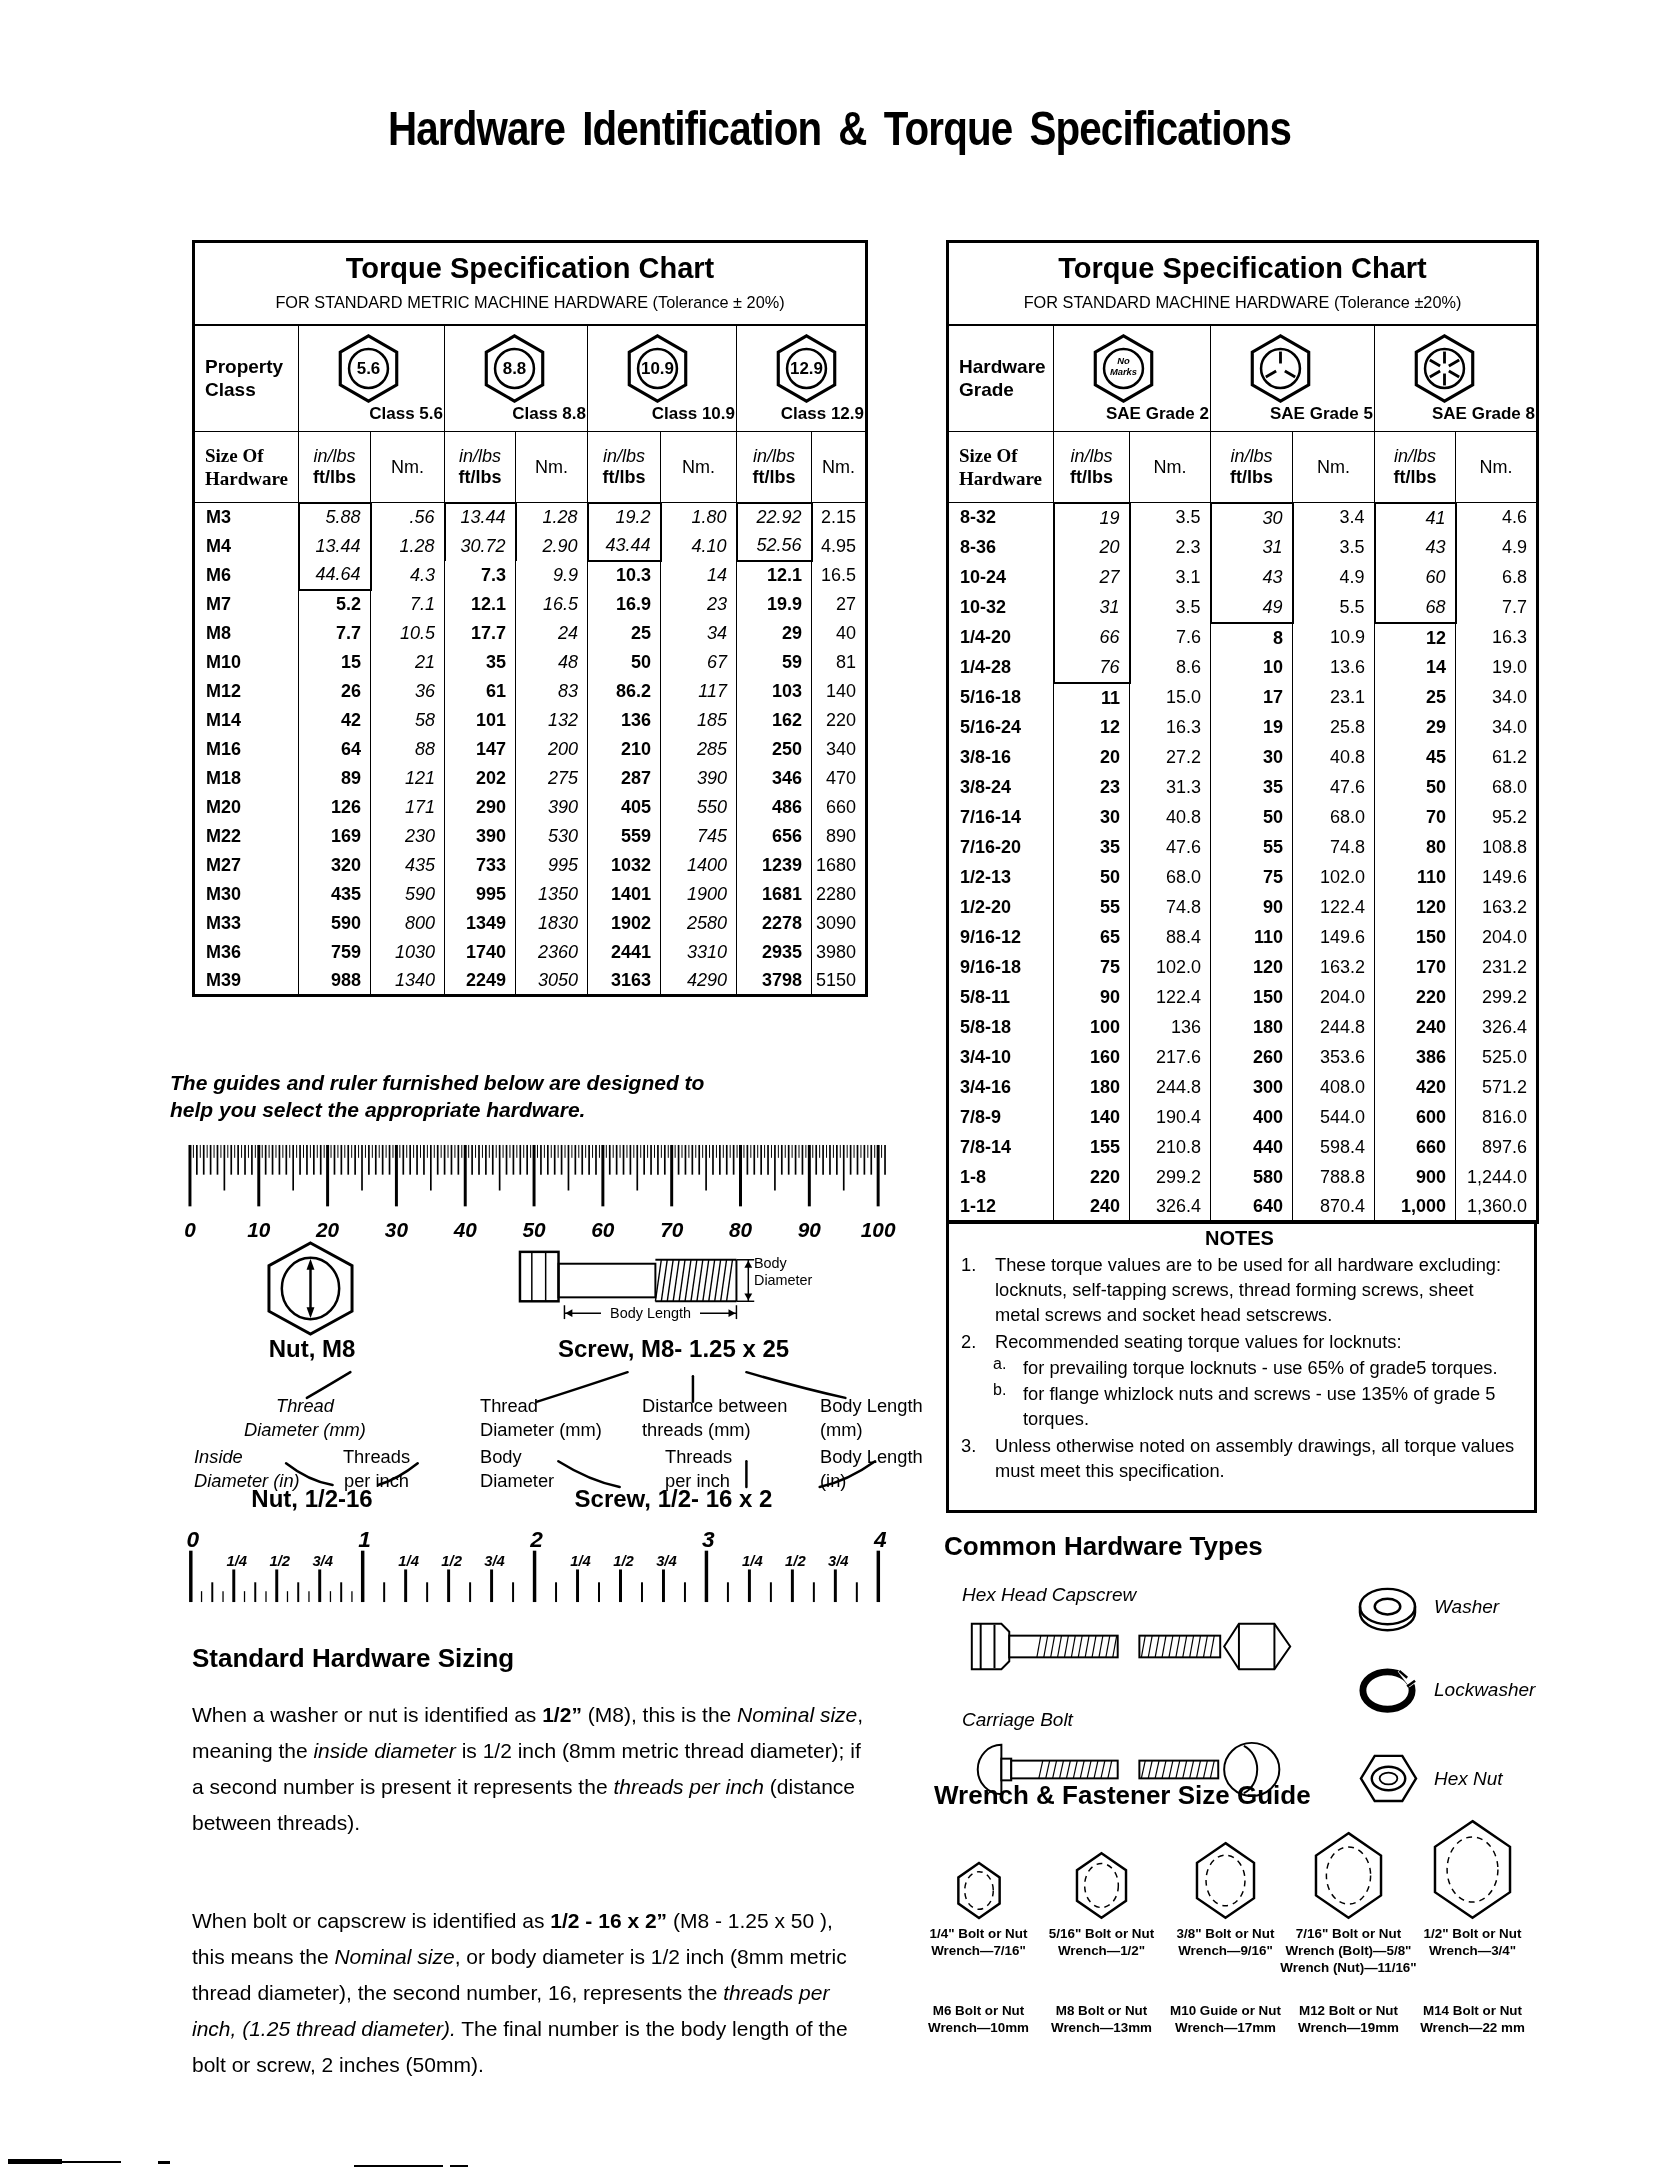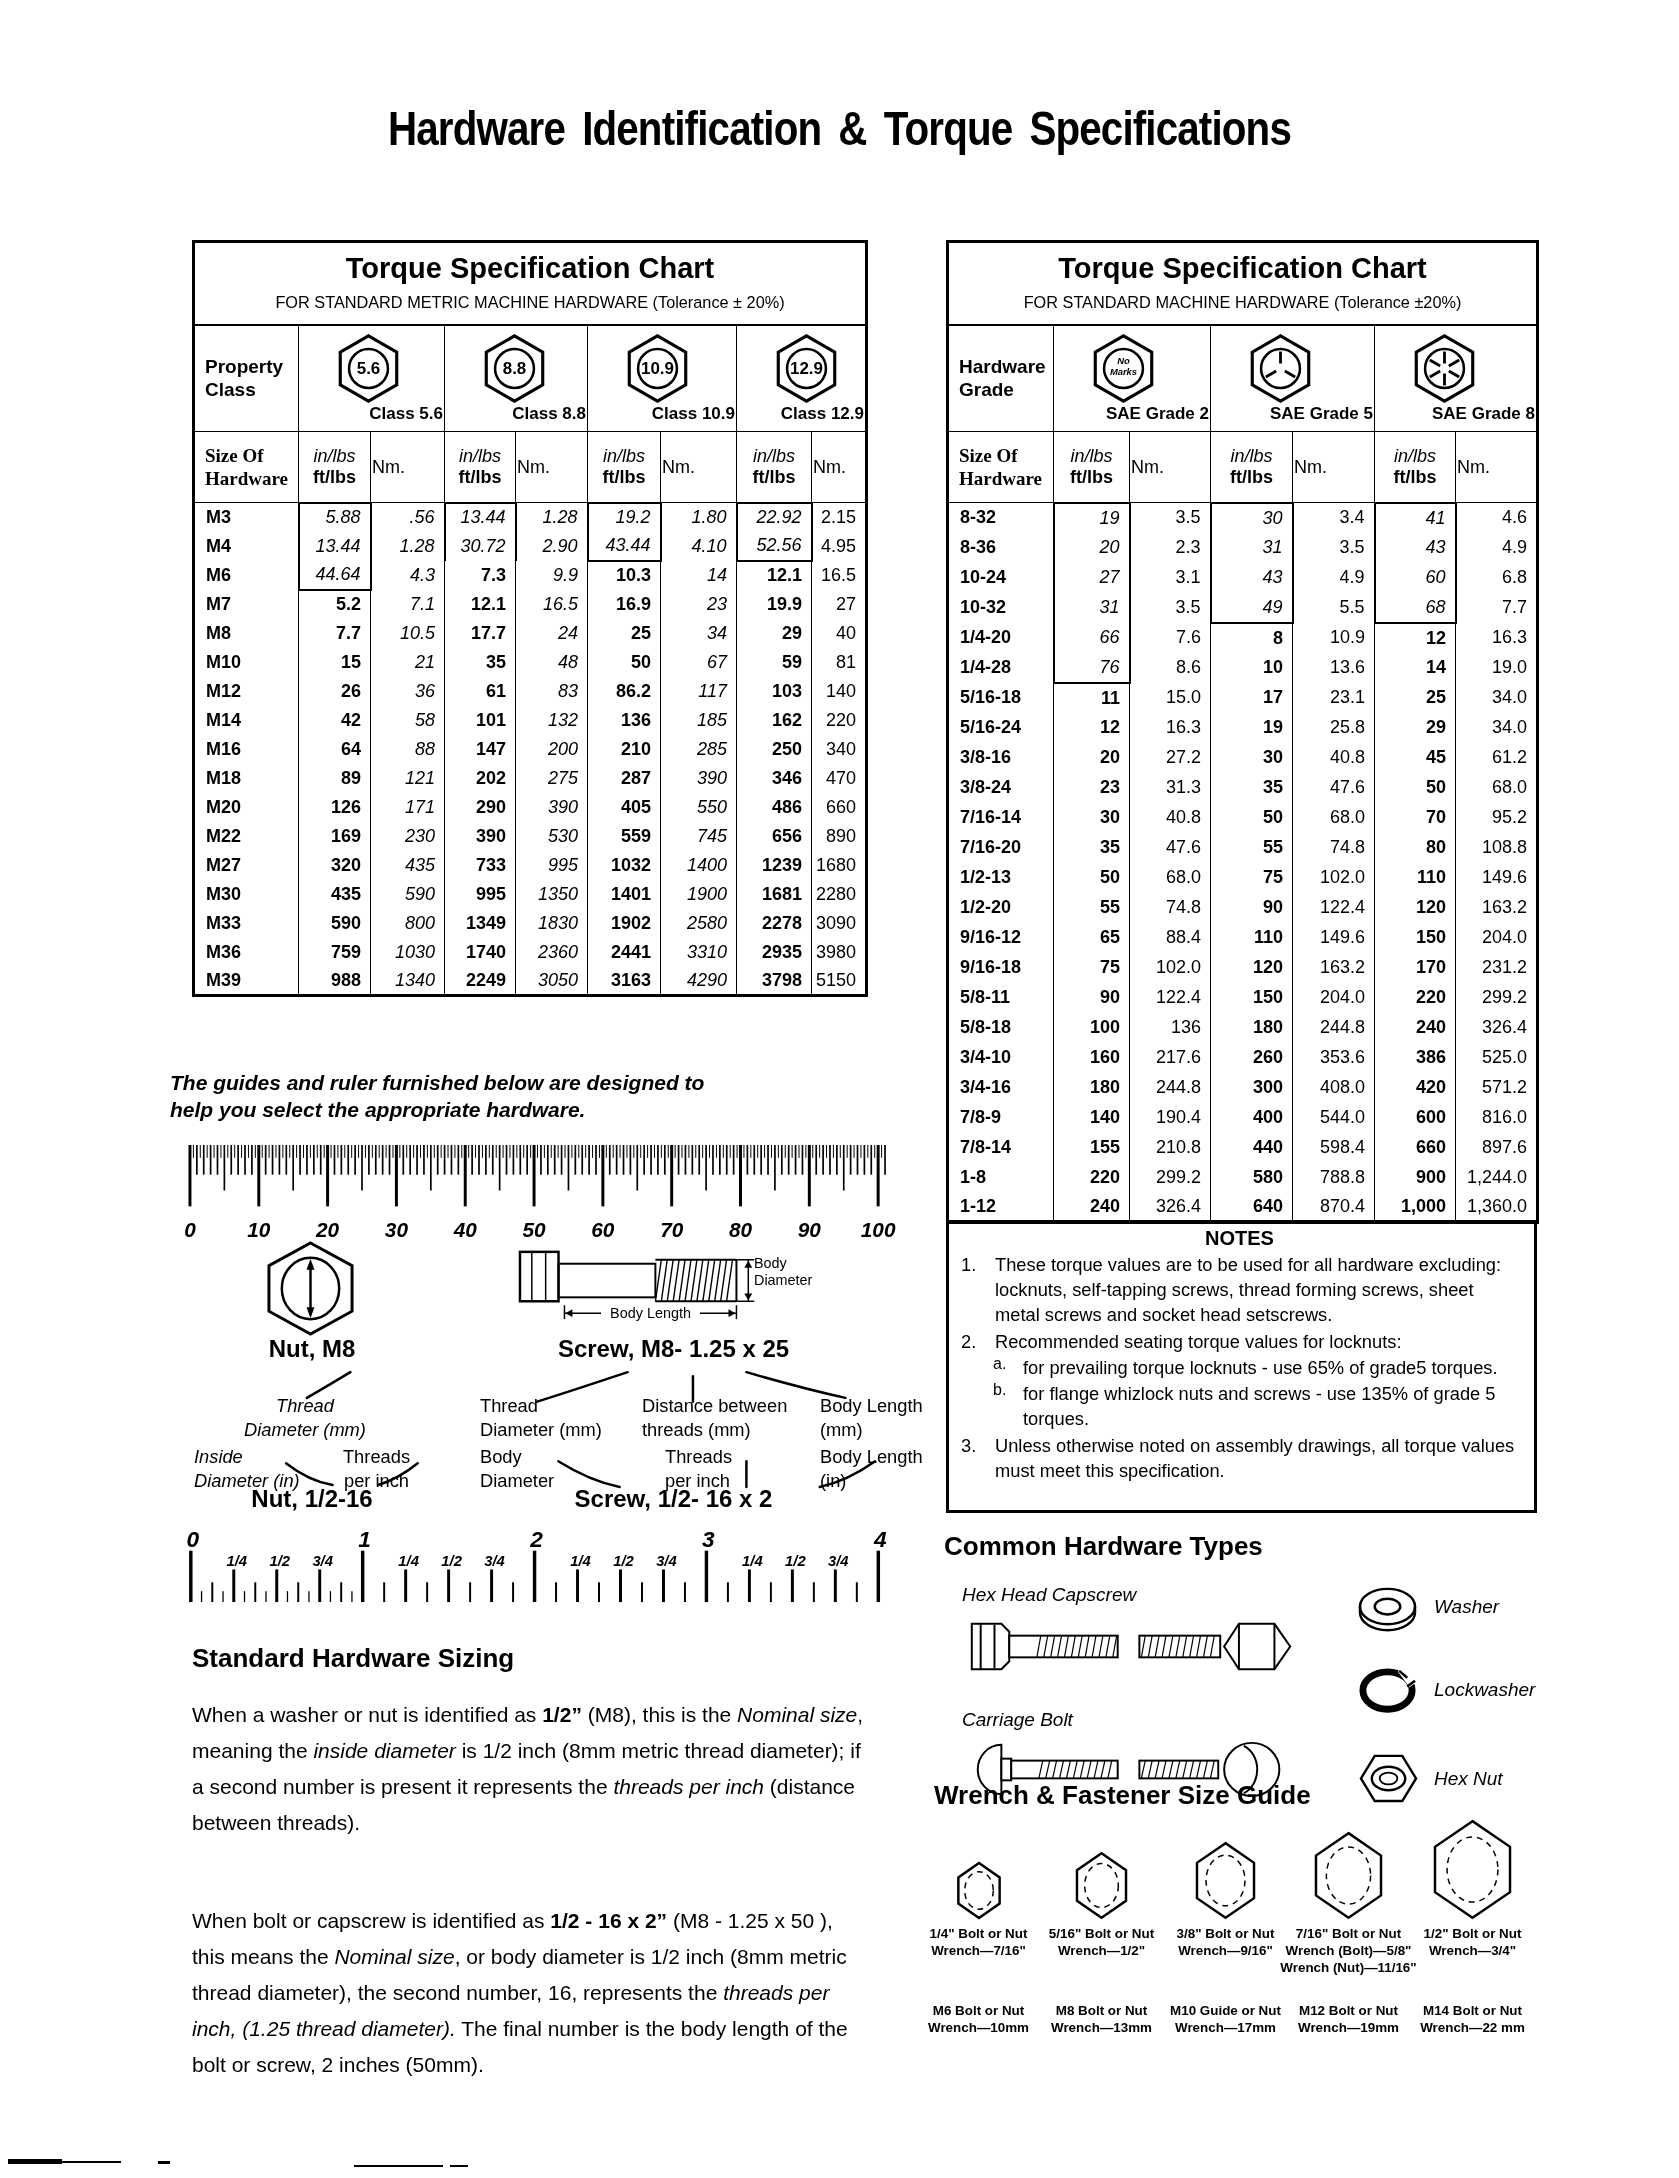--- a/index.html
+++ b/index.html
@@ -24,21 +24,21 @@
   .crow td{border:1.5px solid #000;}
   .corner{font-size:19px;font-weight:bold;text-align:left;padding-left:10px;vertical-align:middle;line-height:23px;}
   .classcell{text-align:right;vertical-align:middle;padding-top:2px;padding-left:38px;}
   .classlabel{font-size:17px;font-weight:bold;margin-top:1px;}
   .urow{height:71px;}
   .urow td{border:1.5px solid #000;vertical-align:middle;}
   .sizehdr{font-weight:bold;font-size:19px;text-align:left;padding-left:10px;line-height:23px;font-family:Liberation Serif, serif;}
   .ucell{text-align:center;}
   .u-in{font-style:italic;font-size:18px;}
   .u-ft{font-weight:bold;font-size:18px;}
-  .ncell{text-align:left;font-size:18px;}
+  .ncell{text-align:center;font-size:18px;}
   .drow td{border-left:1.4px solid #000;text-align:right;padding-right:9px;font-size:18px;}
   .drow td.szc{border-left:none;text-align:left;padding-left:11px;font-weight:bold;}
   .vi{font-style:italic;}
   .vb{font-weight:bold;}
   td.g{border-left:2.6px solid #000 !important;border-right:2.6px solid #000 !important;}
   td.gt{border-top:2.6px solid #000 !important;}
   td.gb{border-bottom:2.6px solid #000 !important;}
 
   
   #notes-box{left:946px;top:1220px;width:591px;height:293px;border:3px solid #000;border-top:1.4px solid #000;

